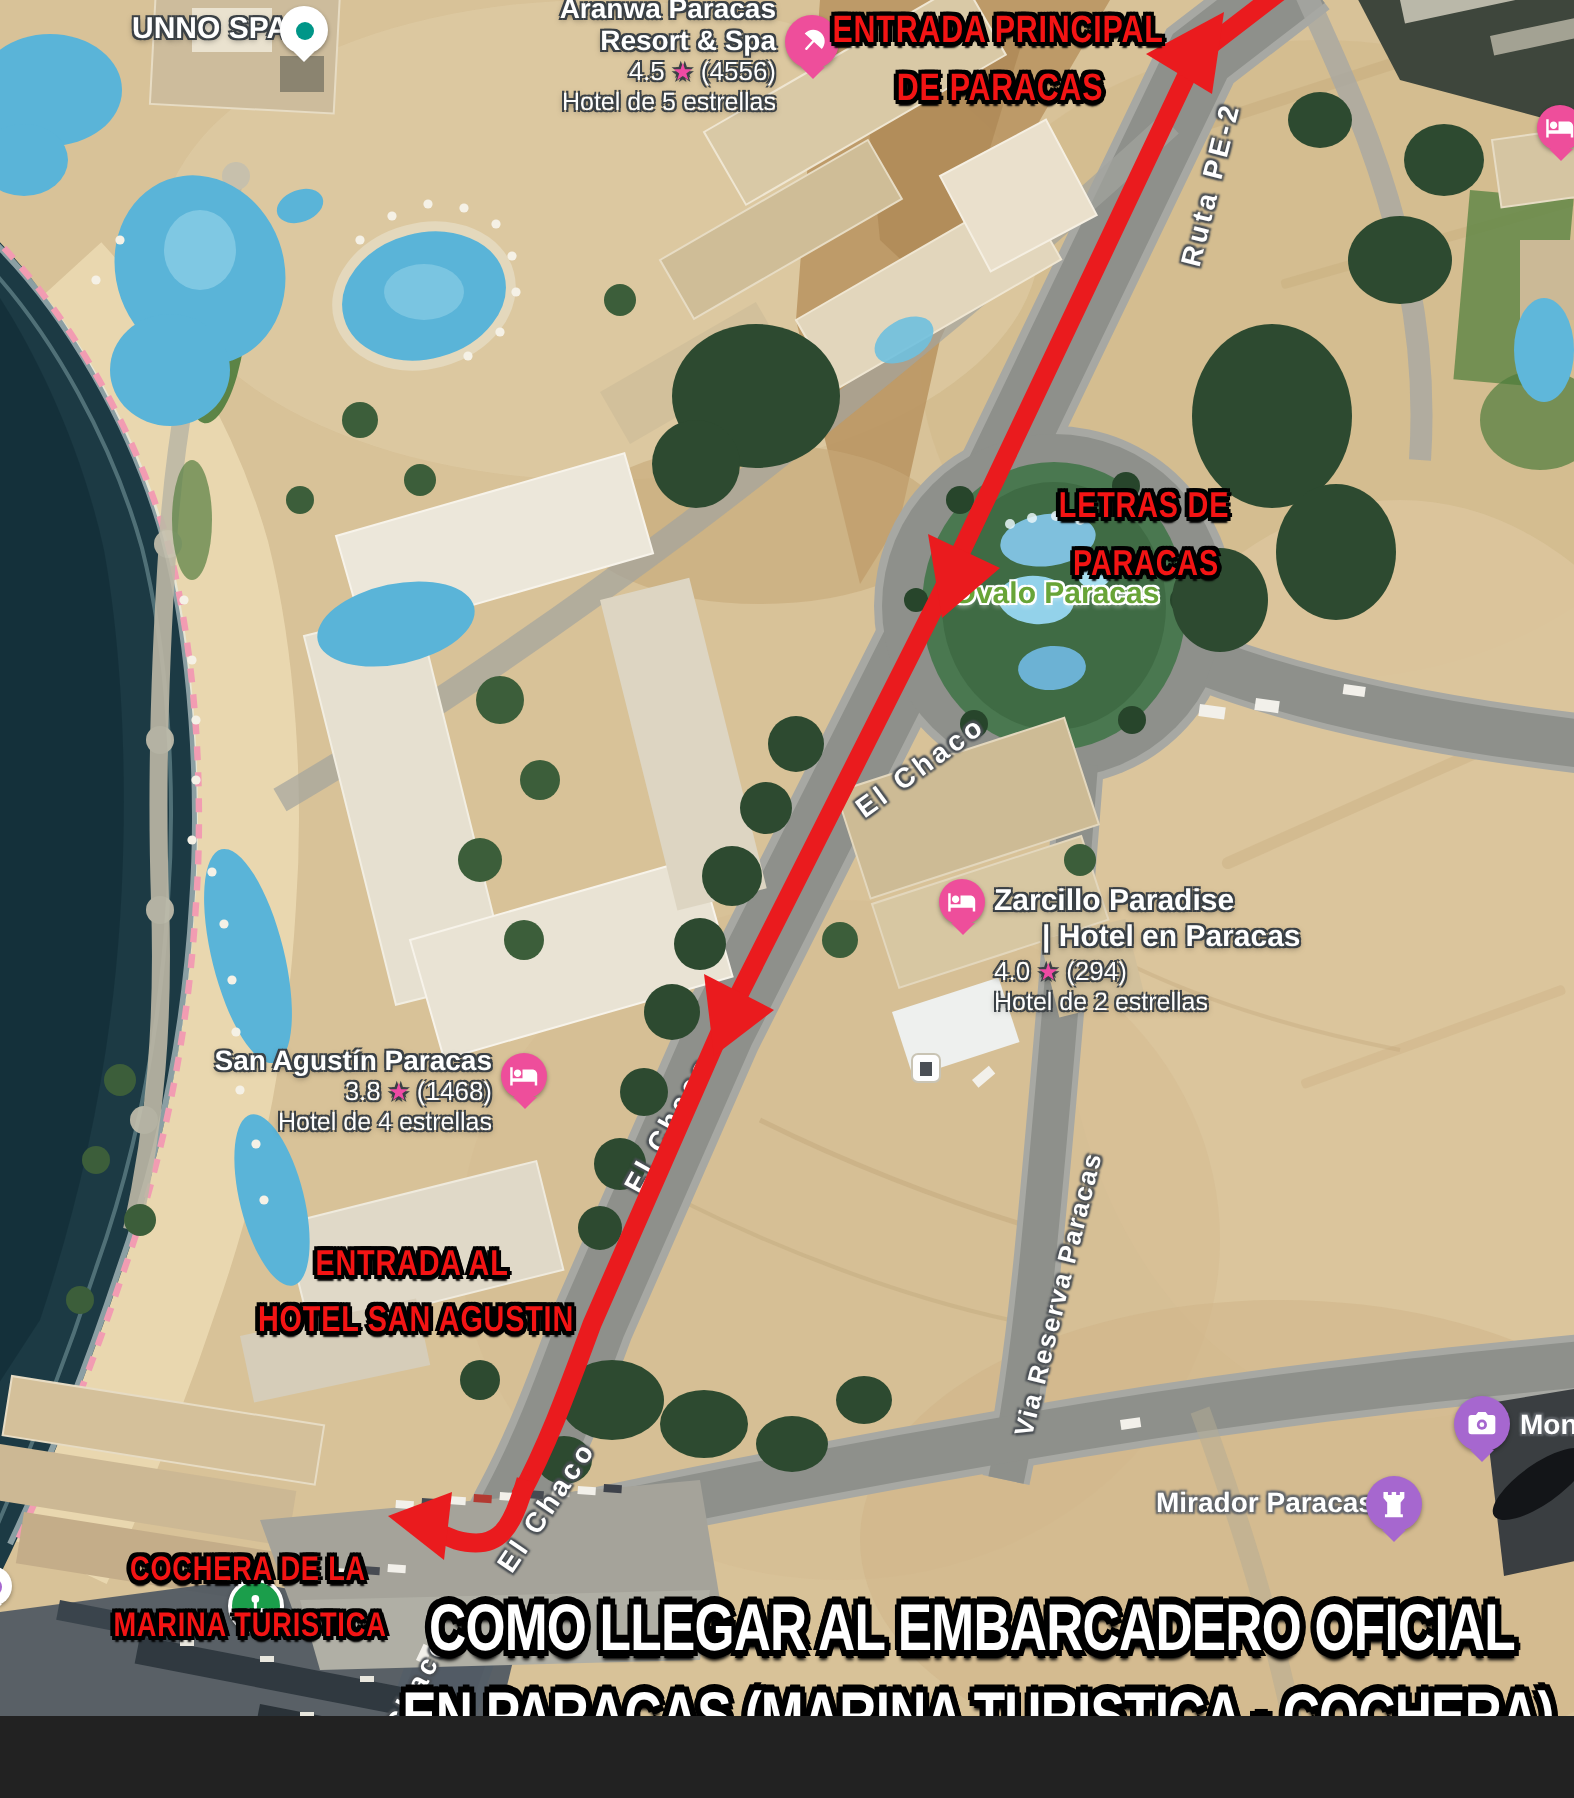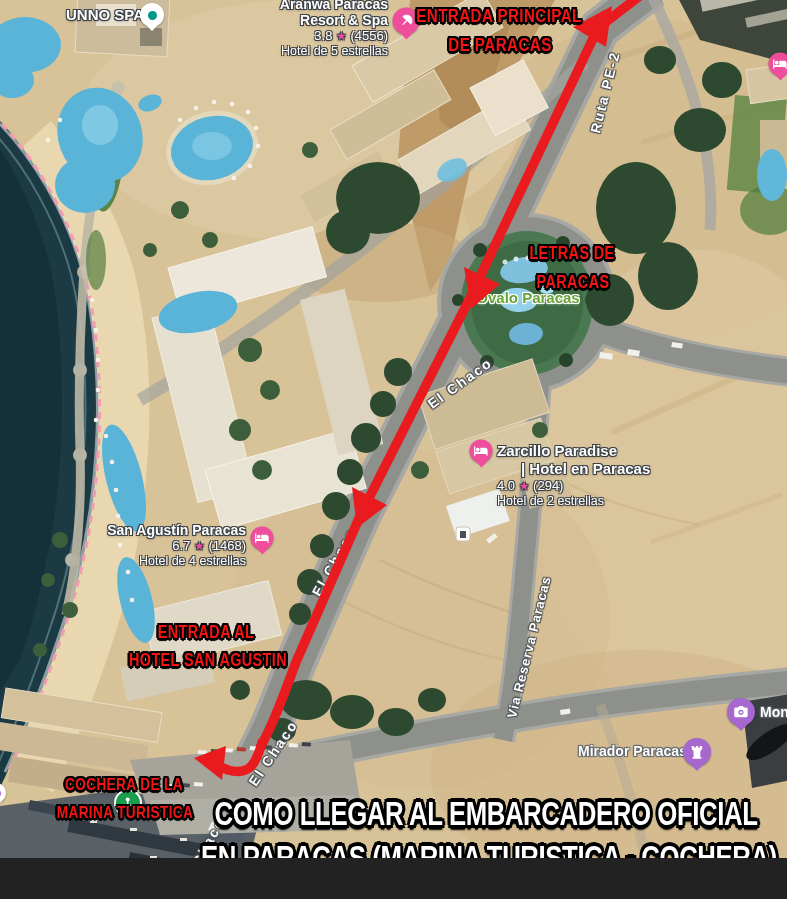--- a/index.html
+++ b/index.html
@@ -281,35 +281,35 @@
     </g>
   </svg>
 
   <div class="place-label" style="left:66px;top:7px;">
     <div class="pl-name big-name">UNNO SPA</div>
   </div>
 
   <div class="place-label right" style="left:252px;top:-4px;width:136px;">
     <div class="pl-name">Aranwa Paracas</div>
     <div class="pl-name">Resort &amp; Spa</div>
-    <div class="pl-rating"><span>3.8</span> <span class="star">★</span> <span>(4556)</span></div>
+    <div class="pl-rating"><span>4.5</span> <span class="star">★</span> <span>(4556)</span></div>
     <div class="pl-cat">Hotel de 5 estrellas</div>
   </div>
 
 
   <div class="place-label" style="left:497px;top:420px;margin-top:22px;">
     <div class="pl-name big-name" style="line-height:18px;">Zarcillo Paradise</div>
     <div class="pl-name big-name" style="line-height:18px;padding-left:24px;">| Hotel en Paracas</div>
     <div class="pl-rating"><span>4.0</span> <span class="star">★</span> <span>(294)</span></div>
     <div class="pl-cat">Hotel de 2 estrellas</div>
   </div>
 
   <div class="place-label right" style="left:106px;top:522px;width:140px;">
     <div class="pl-name">San Agustín Paracas</div>
-    <div class="pl-rating"><span>6.7</span> <span class="star">★</span> <span>(1468)</span></div>
+    <div class="pl-rating"><span>3.8</span> <span class="star">★</span> <span>(1468)</span></div>
     <div class="pl-cat">Hotel de 4 estrellas</div>
   </div>
 
   <div class="green-label" style="left:528px;top:297px;">Ovalo Paracas</div>
   <div class="gray-label" style="left:578px;top:743px;">Mirador Paracas</div>
   <div class="gray-label" style="left:760px;top:704px;">Mon</div>
 
   <div class="road-label" style="left:605px;top:92px;transform:translate(-50%,-50%) rotate(-76deg);">Ruta PE-2</div>
   <div class="road-label" style="left:460px;top:383px;transform:translate(-50%,-50%) rotate(-36deg);">El Chaco</div>
   <div class="road-label" style="left:334px;top:562px;transform:translate(-50%,-50%) rotate(-61deg);">El Chaco</div>

